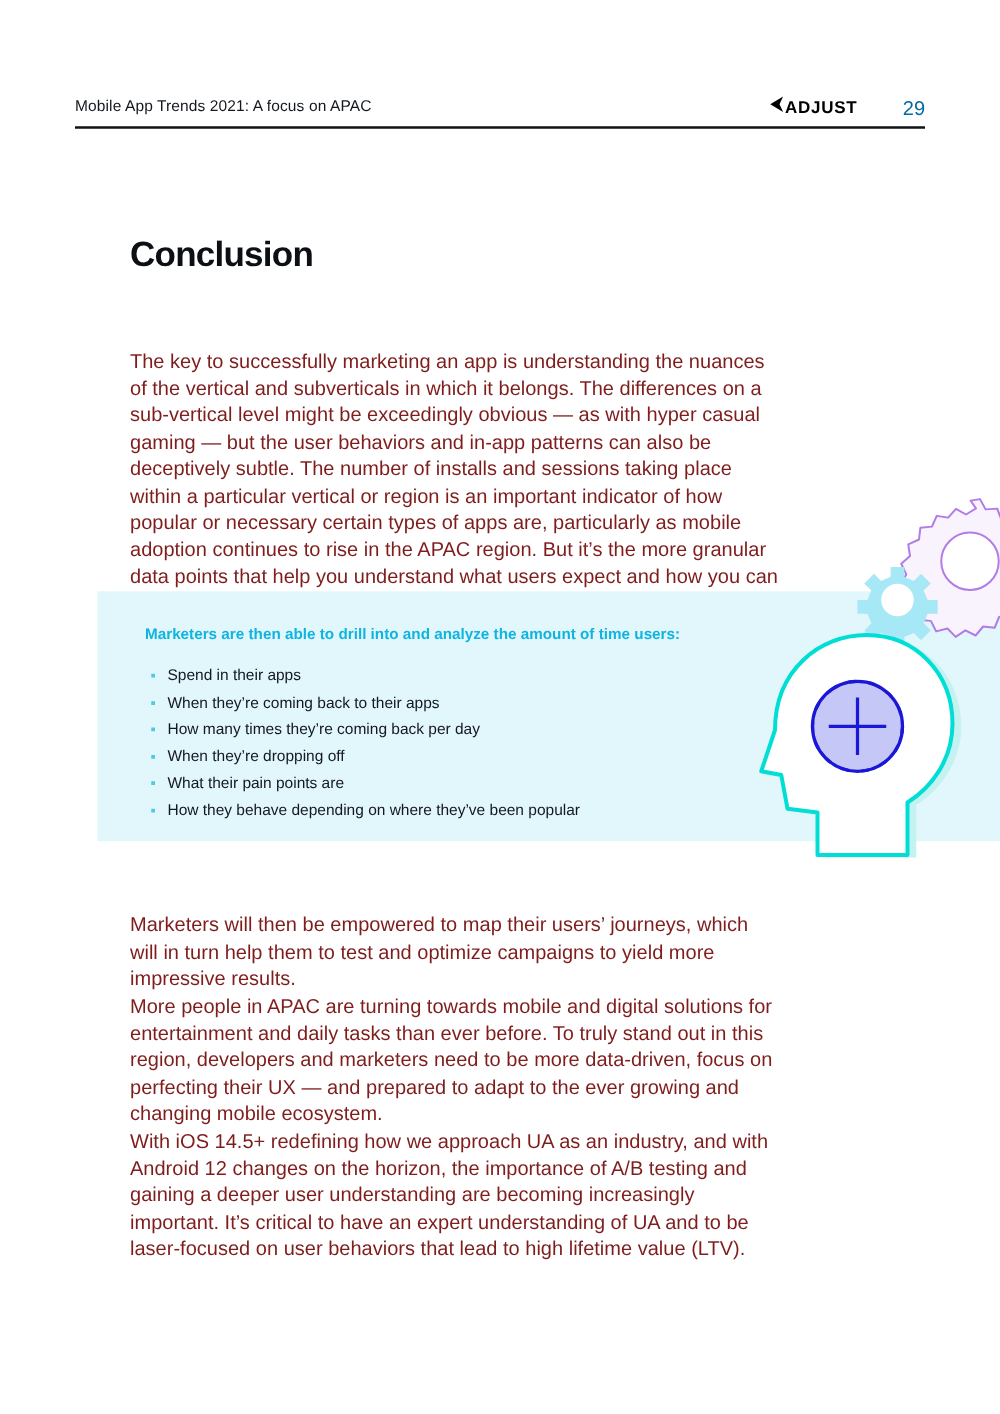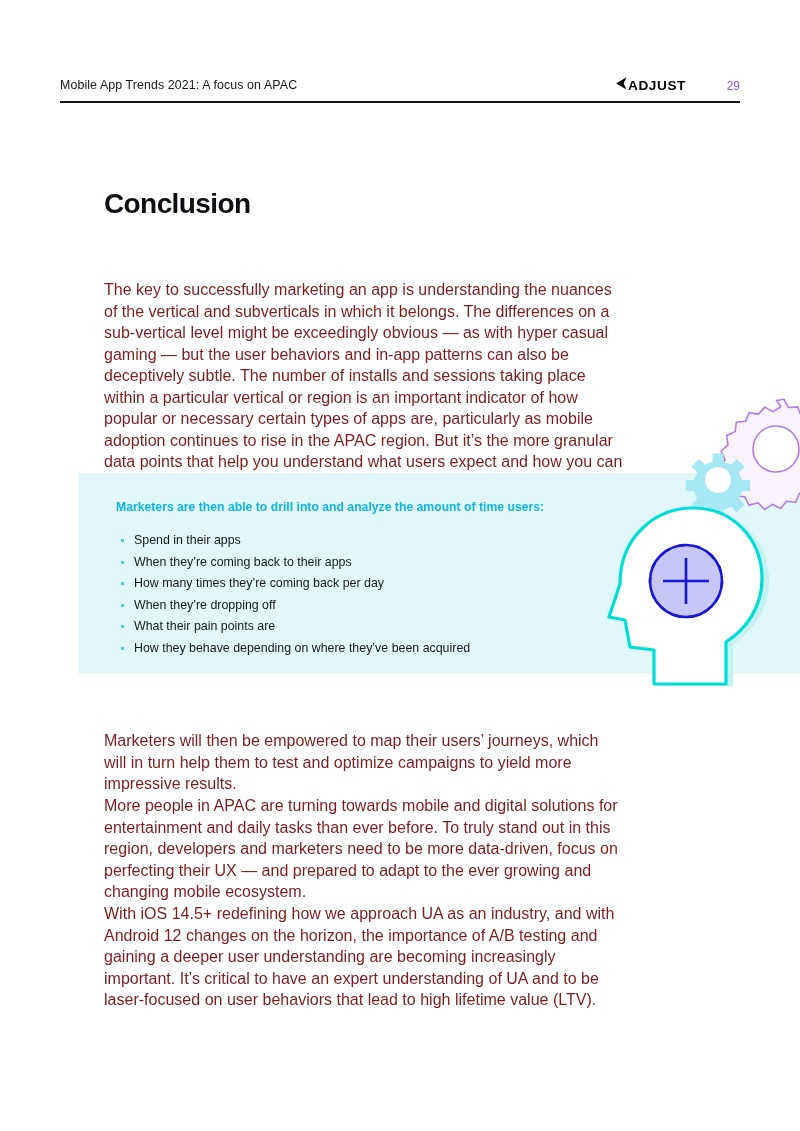--- a/index.html
+++ b/index.html
@@ -55,22 +55,22 @@
     font-size: 13.6px;
     font-weight: bold;
     letter-spacing: 0.6px;
     color: #000000;
     line-height: 1;
   }
   .page-number {
     position: absolute;
     right: 0;
     top: 3px;
-    font-size: 12px;
-    color: #8b5cf6;
+    font-size: 16px;
+    color: #0369a1;
   }
   .header-rule {
     position: absolute;
     left: 60px;
     top: 101px;
     width: 680px;
     height: 1.6px;
     background: #101316;
   }
 
@@ -182,21 +182,21 @@
 
   <div class="callout">
     <div class="callout-inner">
       <div class="callout-heading">Marketers are then able to drill into and analyze the amount of time users:</div>
       <ul class="callout-list">
         <li><span class="bullet"></span><span>Spend in their apps</span></li>
         <li><span class="bullet"></span><span>When they’re coming back to their apps</span></li>
         <li><span class="bullet"></span><span>How many times they’re coming back per day</span></li>
         <li><span class="bullet"></span><span>When they’re dropping off</span></li>
         <li><span class="bullet"></span><span>What their pain points are</span></li>
-        <li><span class="bullet"></span><span>How they behave depending on where they’ve been acquired</span></li>
+        <li><span class="bullet"></span><span>How they behave depending on where they’ve been popular</span></li>
       </ul>
     </div>
   </div>
 
   <div class="illustration">
     <svg width="220" height="300" viewBox="0 0 220 300" aria-hidden="true">
 
       <g>
         <path d="M196.5 2.5 l7.5 -1.2 l4.5 8.2 l9.3 -0.6 l3.2 8.8 l9.0 1.6 l0.6 9.4 l8.2 4.2
                  l-2.0 9.2 l6.5 6.7 l-4.6 8.2 l4.2 8.4 l-6.8 6.4 l1.6 9.3 l-8.4 3.8 l-0.9 9.4

